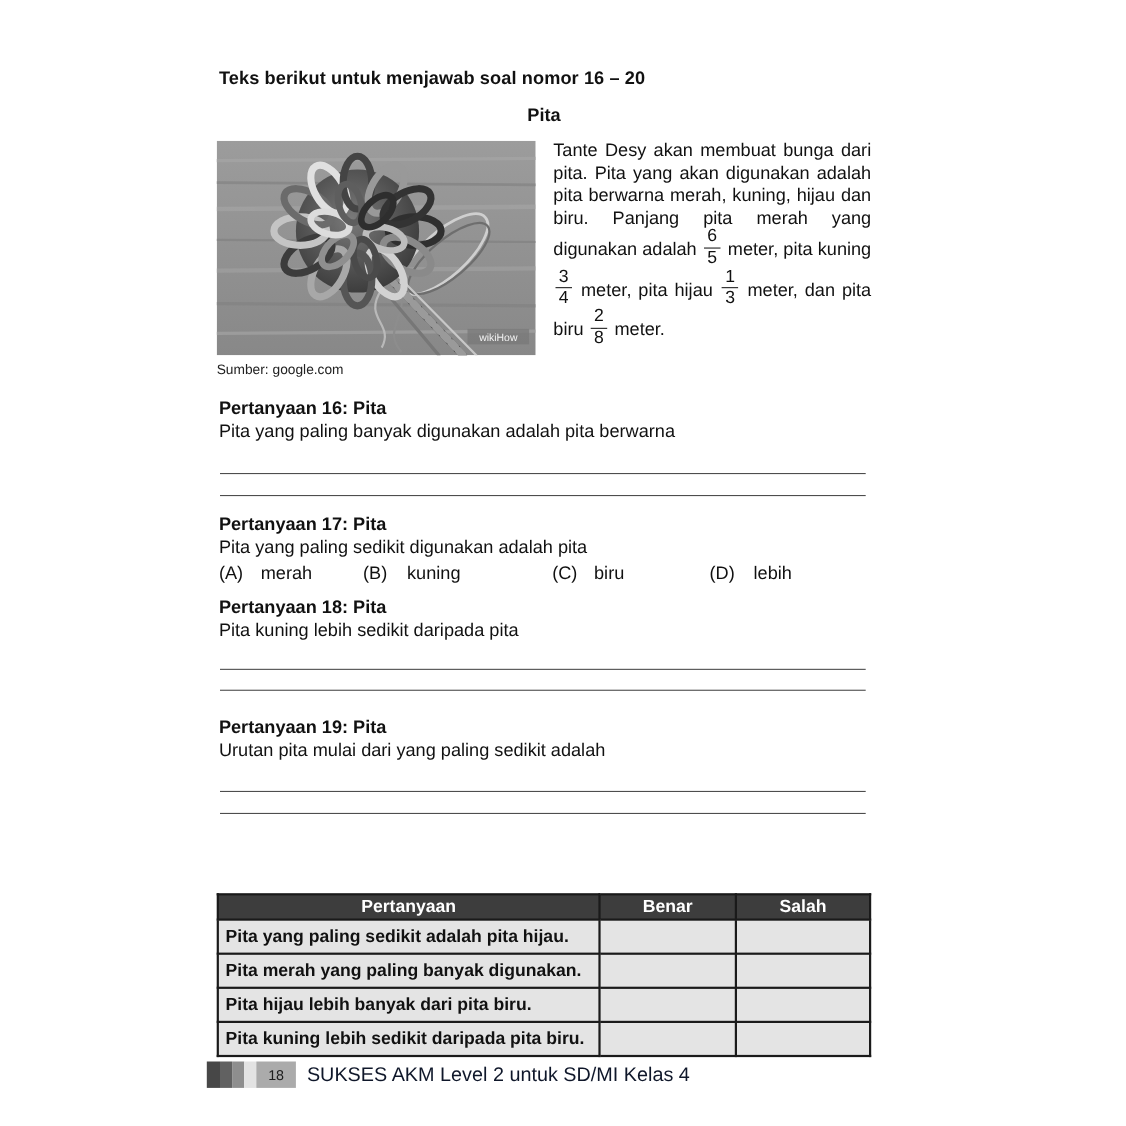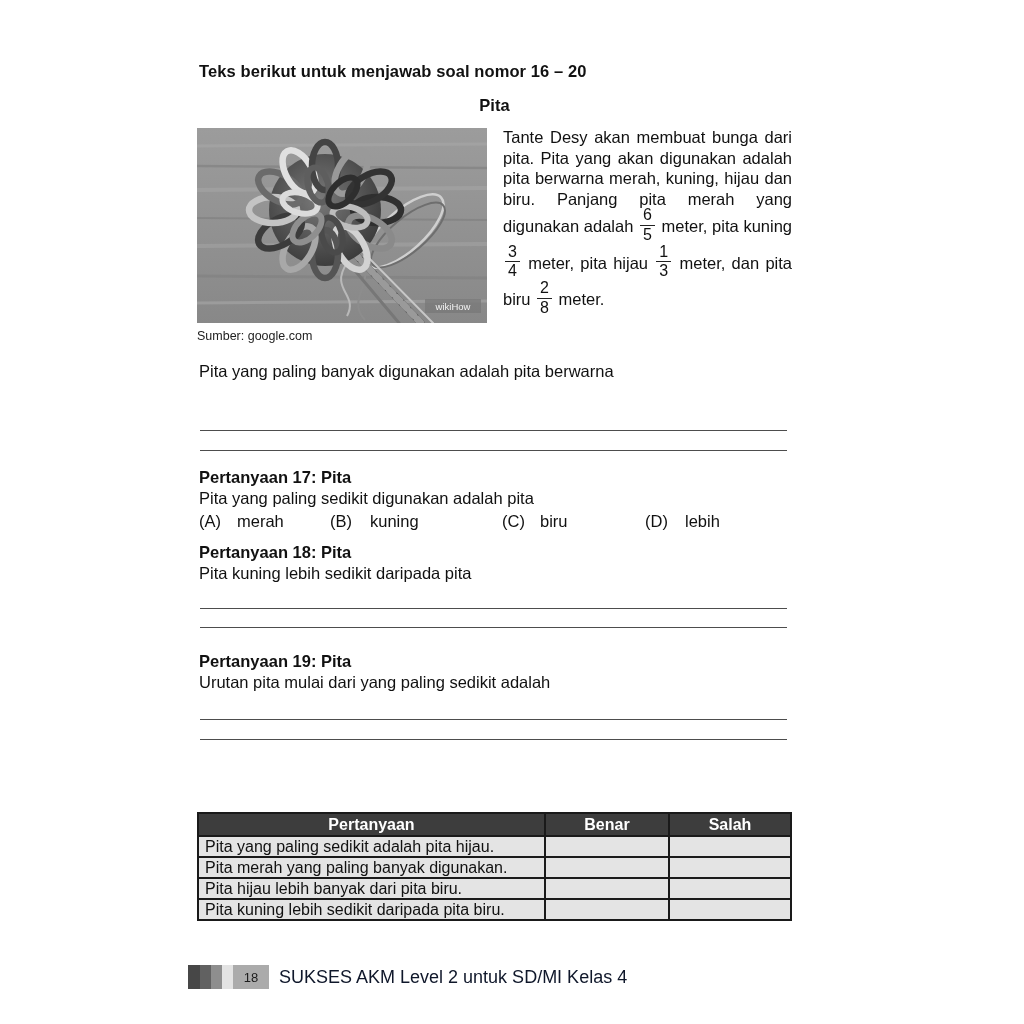--- a/index.html
+++ b/index.html
@@ -53,21 +53,21 @@
     position: absolute; left: 197px; top: 812px; width: 593px;
     border-collapse: collapse; table-layout: fixed;
     font-size: 16px;
   }
   .tf-table th, .tf-table td { border: 2px solid var(--table-border, #1a1a1a); }
   .tf-table th {
     background: var(--table-header-bg, #3d3d3d);
     color: var(--table-header-text, #ffffff);
     font-weight: bold; text-align: center; height: 23px; font-size: 16px;
   }
-  .tf-table td { background: var(--table-cell-bg, #e4e4e4); height: 21px; }
+  .tf-table td { background: var(--table-cell-bg, #e4e4e4); height: 31px; font-weight: bold; }
   .tf-table td.stmt { text-align: left; padding: 0 6px; }
   .col-stmt { width: 347px; } .col-benar { width: 124px; } .col-salah { width: 122px; }
 
   .footer { position: absolute; left: 188px; top: 965px; height: 24px; display: flex; align-items: stretch; }
   .footer .blk { display: inline-block; height: 24px; }
   .blk1 { width: 12px; background: #474747; }
   .blk2 { width: 11px; background: #616161; }
   .blk3 { width: 11px; background: #8e8e8e; }
   .blk4 { width: 11px; background: #e3e3e3; }
   .page-num-box {
@@ -154,20 +154,21 @@
         <rect x="228" y="171" width="56" height="14" fill="#787878" opacity="0.75"></rect>
         <text x="256" y="182" text-anchor="middle" font-size="9.5" fill="#f2f2f2" font-family="Liberation Sans, sans-serif">wikiHow</text>
       </g>
     </svg>
     <div class="figure-caption">Sumber: google.com</div>
   </div>
 
   <div class="passage"><span>Tante Desy akan membuat bunga dari pita. Pita yang akan digunakan adalah pita berwarna merah, kuning, hijau dan biru. Panjang pita merah yang digunakan adalah </span><span class="frac"><span class="num">6</span><span class="den">5</span></span><span> meter, pita kuning </span><span class="frac"><span class="num">3</span><span class="den">4</span></span><span> meter, pita hijau </span><span class="frac"><span class="num">1</span><span class="den">3</span></span><span> meter, dan pita biru </span><span class="frac"><span class="num">2</span><span class="den">8</span></span><span> meter.</span></div>
 
   <div class="question" style="top:362px">
+    <div class="q-title">Pertanyaan 16: Pita</div>
     <div class="q-text">Pita yang paling banyak digunakan adalah pita berwarna</div>
   </div>
   <div class="answer-line" style="top:430px"></div>
   <div class="answer-line" style="top:450px"></div>
 
   <div class="question" style="top:468px">
     <div class="q-title">Pertanyaan 17: Pita</div>
     <div class="q-text">Pita yang paling sedikit digunakan adalah pita</div>
     <div class="options-row">
       <span class="opt-label" style="left:0px">(A)</span>

